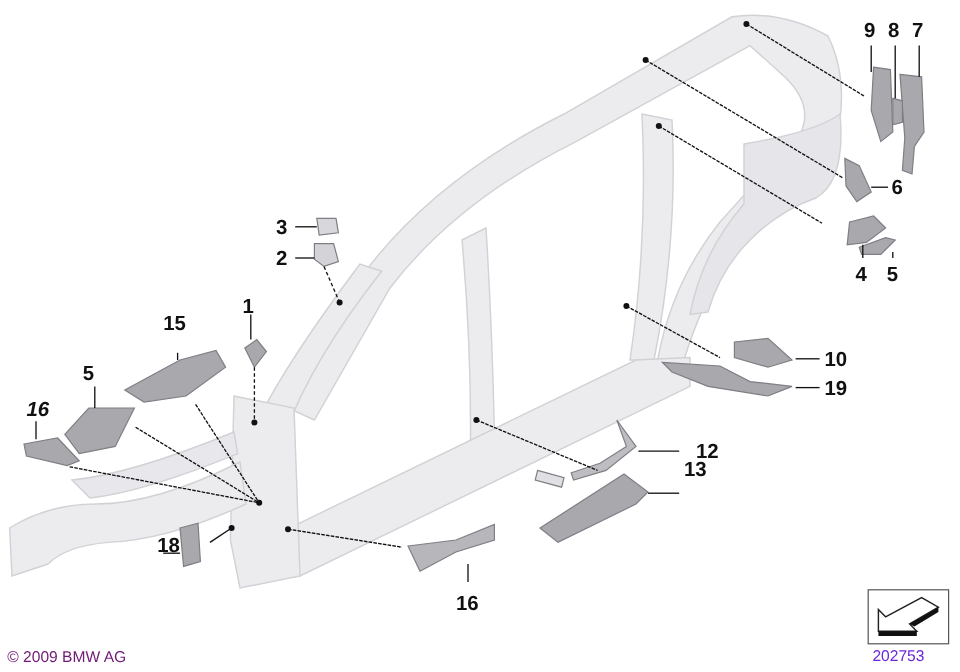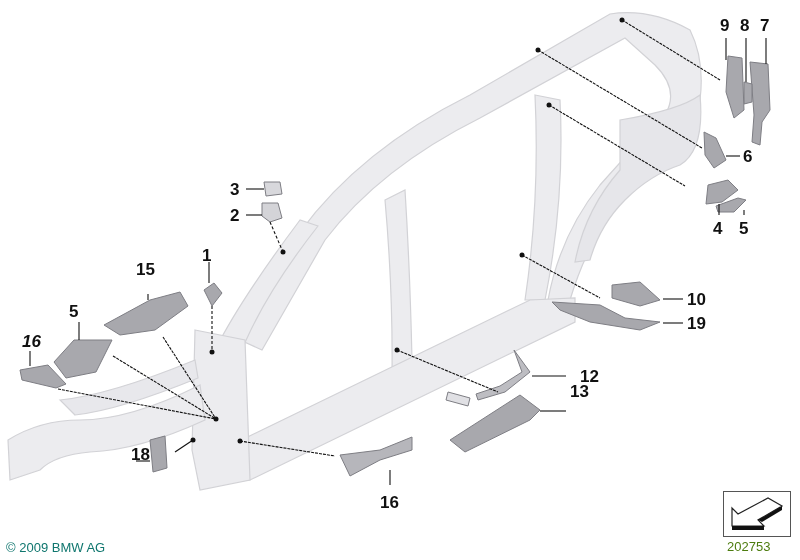--- a/index.html
+++ b/index.html
@@ -1,21 +1,21 @@
 <!DOCTYPE html>
 <html><head>
 <meta charset="utf-8">
 <style>
   html,body{margin:0;padding:0;background:#ffffff;}
   body{width:800px;height:560px;position:relative;overflow:hidden;font-family:"Liberation Sans",sans-serif;}
   #diagram{position:absolute;left:0;top:0;width:800px;height:560px;}
   .callout{position:absolute;font-family:"Liberation Sans",sans-serif;font-weight:bold;font-size:17px;color:#111;line-height:1;cursor:pointer;}
-  .copyright{position:absolute;left:6px;top:540px;font-size:13px;color:#0f766e;font-family:"Liberation Sans",sans-serif;}
+  .copyright{position:absolute;left:6px;top:540px;font-size:13px;color:#701a75;font-family:"Liberation Sans",sans-serif;}
   .refbox{position:absolute;left:723px;top:491px;width:66px;height:44px;border:1px solid #555;background:#fff;}
-  .refnum{position:absolute;left:727px;top:539px;font-size:13px;color:#4d7c0f;font-family:"Liberation Sans",sans-serif;}
+  .refnum{position:absolute;left:727px;top:539px;font-size:13px;color:#6d28d9;font-family:"Liberation Sans",sans-serif;}
 </style>
 </head>
 <body>
 
 <svg id="diagram" viewBox="0 0 800 560" xmlns="http://www.w3.org/2000/svg">
 
   <g fill="#ececef" stroke="#d2d2d6" stroke-width="1.2">
 
     <path d="M240,340 L300,232 Q360,150 470,95 L610,14 Q650,8 690,30 Q705,60 700,100 Q690,135 672,150 Q640,175 610,215 Q585,250 570,300 L548,300 Q560,235 600,185 Q640,140 665,115 Q680,90 655,65 L625,38 L480,118 Q380,168 325,240 L262,350 Z"></path>
 

